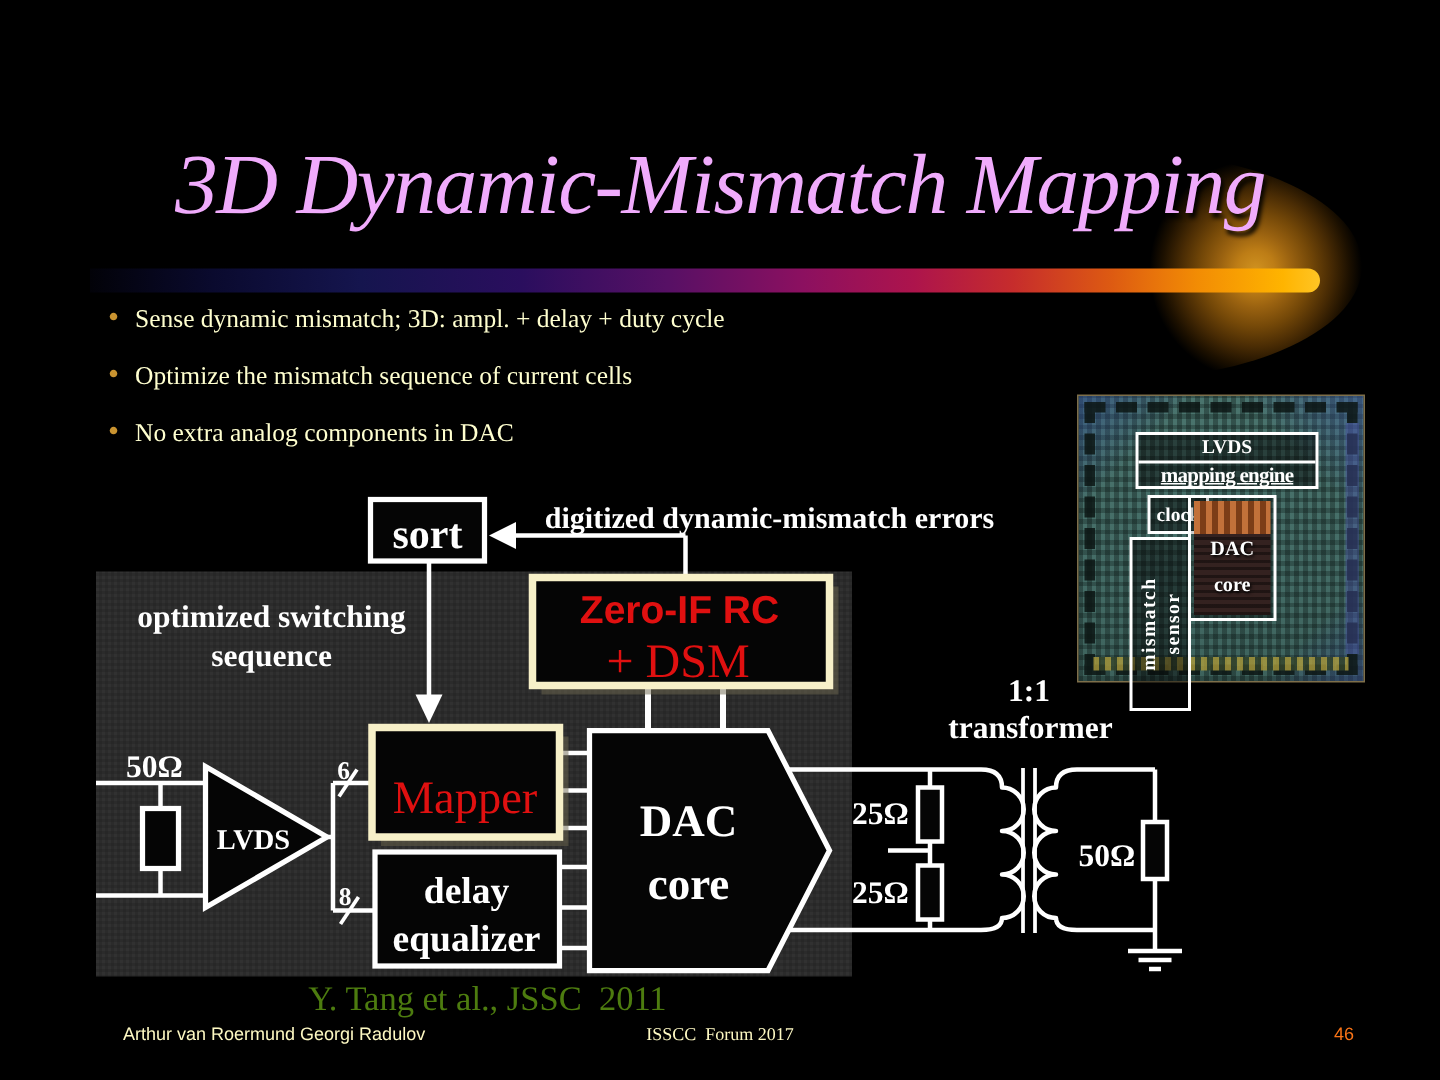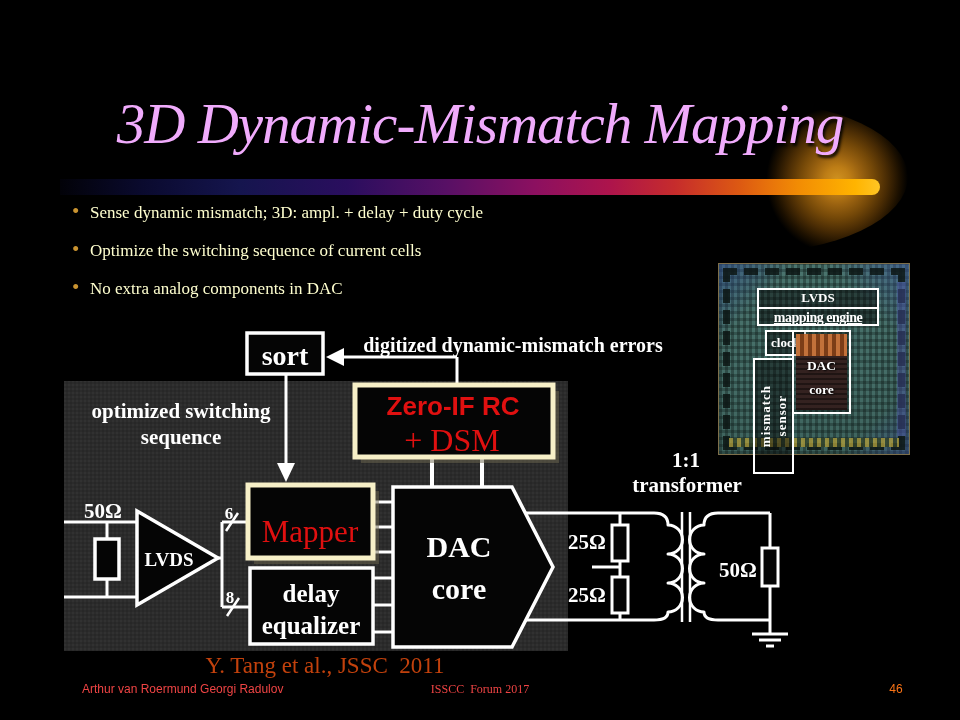--- a/index.html
+++ b/index.html
@@ -57,22 +57,22 @@
   .vtext{writing-mode:vertical-rl;transform:rotate(180deg);font-size:13px;font-weight:bold;color:#fff;
     letter-spacing:1px;}
   .chip-dac{left:73px;top:66px;width:59px;height:84px;background:rgba(5,5,5,.2);}
   .chip-dac-bars{position:absolute;left:2px;right:2px;top:2px;height:22px;
     background:repeating-linear-gradient(90deg,#c2713a 0 4px,#7c3d17 4px 8px);}
   .chip-dac-body{position:absolute;left:2px;right:2px;top:24px;bottom:2px;background:#342220;
     background-image:repeating-linear-gradient(0deg,rgba(0,0,0,.4) 0 2px,rgba(0,0,0,0) 2px 5px);}
   .chip-dac-label{position:absolute;left:0;right:0;text-align:center;color:#fff;font-weight:bold;
     font-size:13.5px;text-shadow:1px 1px 2px #000;}
 
-  .citation{left:200px;top:653px;width:250px;text-align:center;color:#c2410c;font-size:23px;white-space:pre;}
-  .footer{font-family:"Liberation Sans",sans-serif;font-size:12px;color:#ef4444;white-space:pre;}
+  .citation{left:200px;top:653px;width:250px;text-align:center;color:#4d7c0f;font-size:23px;white-space:pre;}
+  .footer{font-family:"Liberation Sans",sans-serif;font-size:12px;color:#fef9c3;white-space:pre;}
   .footer-left{left:82px;top:682px;}
   .footer-center{left:0;top:682px;width:960px;text-align:center;font-family:Liberation Serif, serif;}
   .footer-right{left:876px;top:682px;width:40px;text-align:center;color:#f97316;}
 </style>
 </head>
 <body>
 
 <div class="slide">
 
   <div class="abs swoosh"></div>
@@ -80,21 +80,21 @@
 
   <div class="abs title">3D Dynamic-Mismatch Mapping</div>
 
   <div class="abs bullets">
     <div class="bullet-row">
       <span class="bullet-dot">•</span>
       <span class="bullet-text">Sense dynamic mismatch; 3D: ampl. + delay + duty cycle</span>
     </div>
     <div class="bullet-row">
       <span class="bullet-dot">•</span>
-      <span class="bullet-text">Optimize the switching sequence of current cells</span>
+      <span class="bullet-text">Optimize the mismatch sequence of current cells</span>
     </div>
     <div class="bullet-row">
       <span class="bullet-dot">•</span>
       <span class="bullet-text">No extra analog components in DAC</span>
     </div>
   </div>
 
   <svg class="abs" style="left:0;top:0" width="960" height="720" viewBox="0 0 960 720">
     <defs>
       <pattern id="tex" width="4" height="4" patternUnits="userSpaceOnUse">

